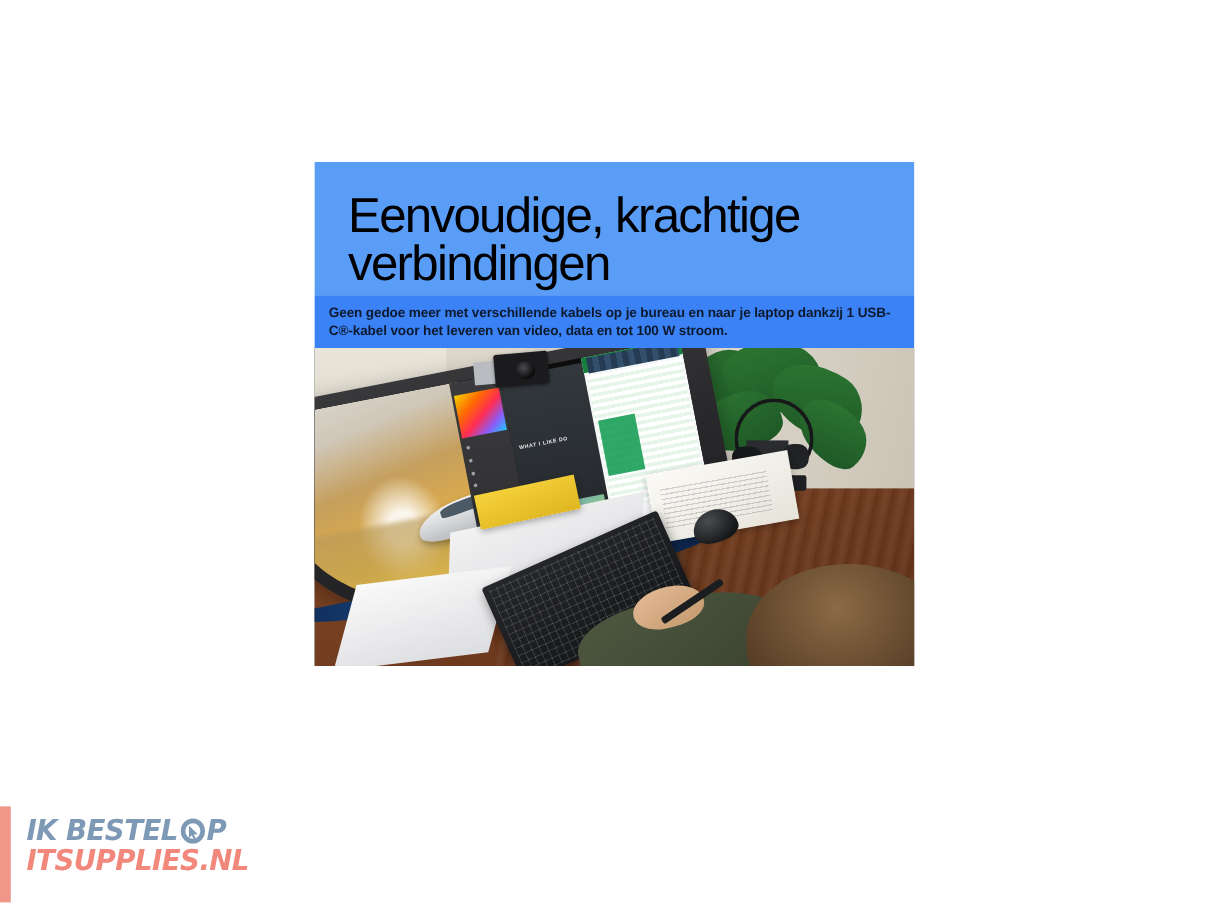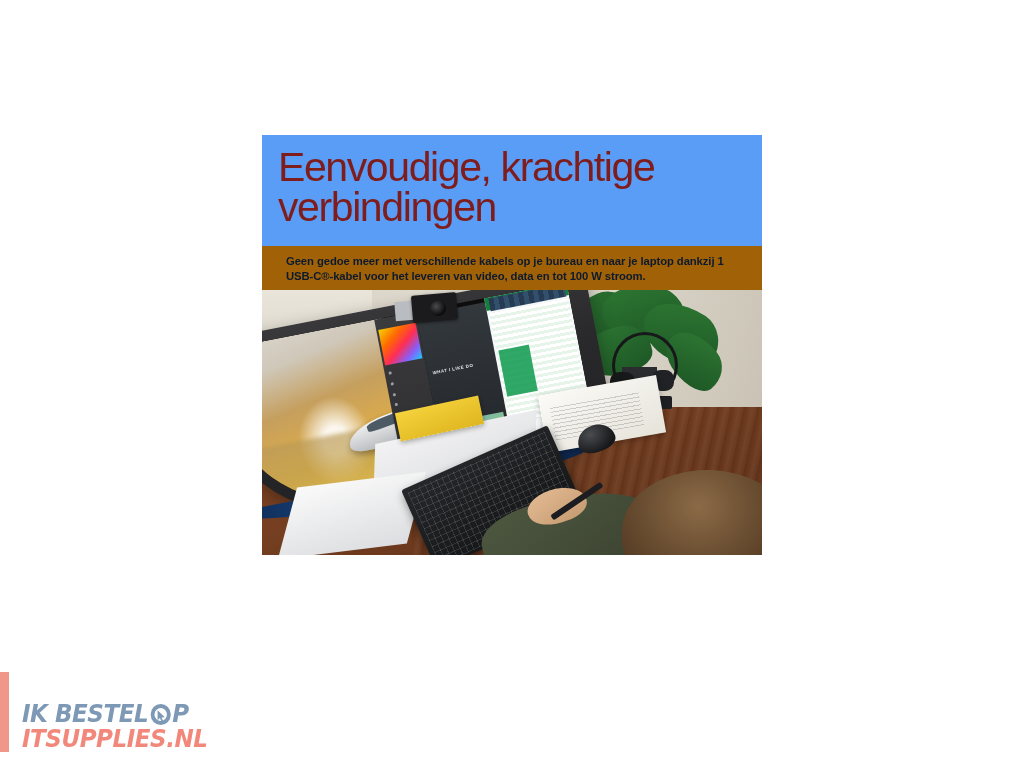--- a/index.html
+++ b/index.html
@@ -21,34 +21,34 @@
   }
 
   
   .headline-band{
     background:#599df7;
     padding:12px 16px 6px 16px;
     height:111px;
     box-sizing:border-box;
   }
   .headline{
-    color:#7f1d1d;
+    color:#000000;
     font-size:41px;
     line-height:0.98;
     font-weight:400;
     letter-spacing:-1.4px;
-    margin:0;
+    margin:12px;
     white-space:pre-line;
     font-family:"Liberation Sans", sans-serif;
   }
 
   
   .sub-band{
-    background:#a16207;
-    padding:8px 16px 9px 24px;
+    background:#3b82f6;
+    padding:8px 16px 9px 12px;
     height:44px;
     box-sizing:border-box;
   }
   .subtitle{
     color:#0d1a2e;
     font-size:11.3px;
     line-height:1.32;
     font-weight:700;
     margin:0;
     letter-spacing:-0.1px;
@@ -332,21 +332,21 @@
   #watermark{
     position:absolute;
     left:0;top:672px;
     width:250px;height:80px;
   }
   .wm-bar{
     position:absolute;left:0;top:0;width:9px;height:80px;
     background:#f0978a;
   }
   .wm-lines{
-    position:absolute;left:22px;top:8px;margin-top:22px;
+    position:absolute;left:22px;top:8px;
   }
   .wm-line1{
     color:#7e99b5;
     font-size:24px;
     font-weight:700;
     font-style:italic;
     letter-spacing:-0.5px;
     line-height:1.05;
     display:flex;align-items:center;
     font-family:"DejaVu Sans", sans-serif;

